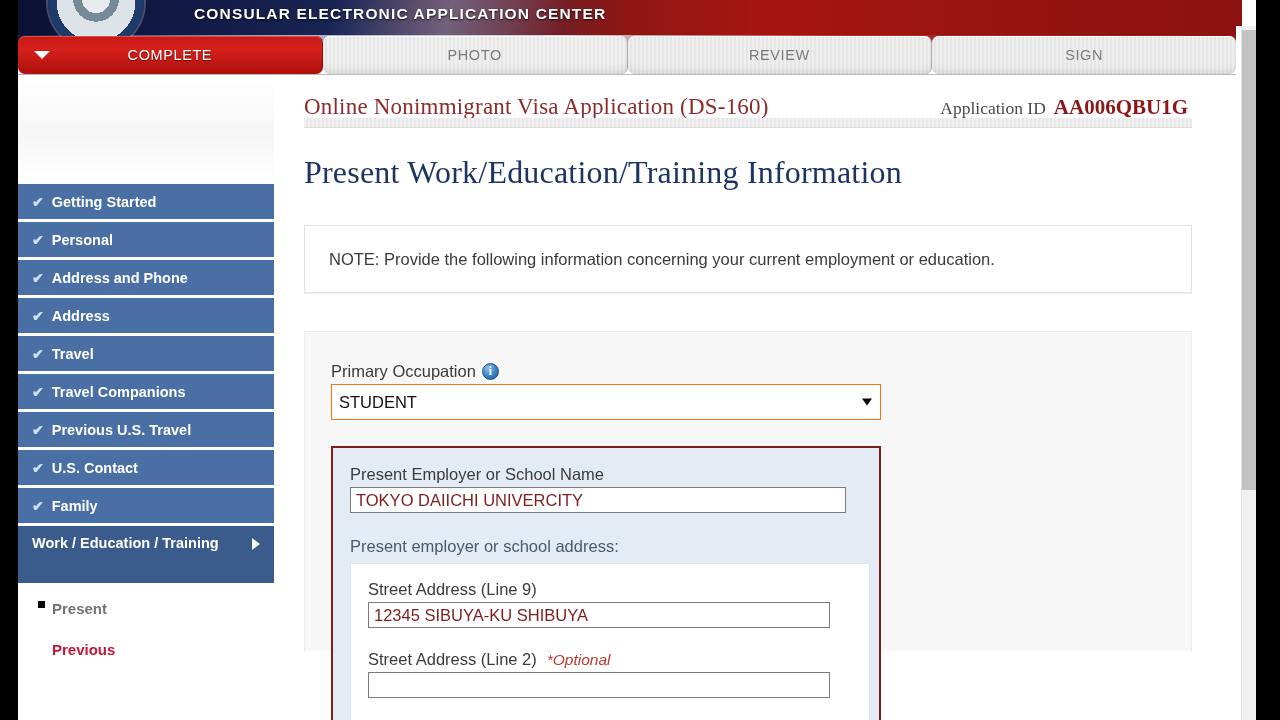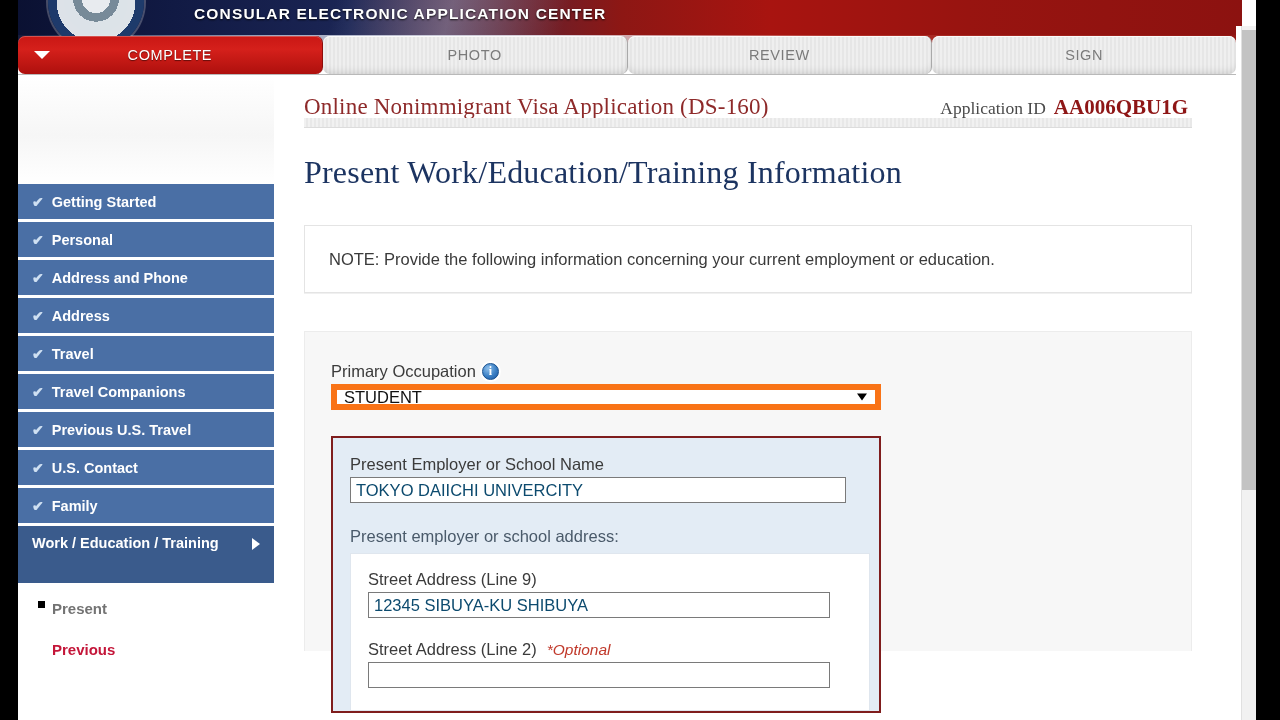--- a/index.html
+++ b/index.html
@@ -216,22 +216,22 @@
     display: inline-block; width: 17px; height: 17px; border-radius: 50%;
     background: radial-gradient(circle at 35% 30%, #8fc0ec 0%, #3a7fc4 55%, #1b55a0 100%);
     border: 1px solid #17508f;
     color: #ffffff; font-size: 12px; font-weight: bold;
     font-family: "Liberation Serif", serif;
     text-align: center; line-height: 15px;
     cursor: pointer;
     box-shadow: 0 0 0 2px rgba(255,255,255,.9);
   }
   .select-box {
-    position: relative; width: 550px; height: 26px;
-    border: 6px solid #f97316; background: #ffffff;
+    position: relative; width: 550px; height: 36px;
+    border: 1px solid #f97316; background: #ffffff;
     display: flex; align-items: center;
     padding-left: 7px;
     font-size: 16.5px; color: #111111;
     cursor: pointer;
   }
   .select-box .sel-arrow {
     position: absolute; right: 8px; top: 50%; transform: translateY(-50%);
     width: 0; height: 0;
     border-left: 5px solid transparent;
     border-right: 5px solid transparent;
@@ -239,21 +239,21 @@
   }
   .blue-block {
     margin-top: 26px; width: 550px;
     background: #e3ecf5;
     border: 2px solid #7f1d1d;
     padding: 17px 0 0 17px;
   }
   .text-input {
     width: 496px; height: 26px;
     border: 1px solid #7a7a7a; background: #ffffff;
-    font-size: 16.5px; color: #0c4a6e;
+    font-size: 16.5px; color: #7f1d1d;
     padding: 0 5px;
     font-family: "Liberation Sans", sans-serif;
   }
   .sub-label {
     font-size: 16.5px; color: #4a5a6a; margin: 24px 0 7px 0;
   }
   .white-block {
     width: 520px; background: #ffffff;
     border: 1px solid #dfe6ee;
     padding: 16px 0 0 17px;

